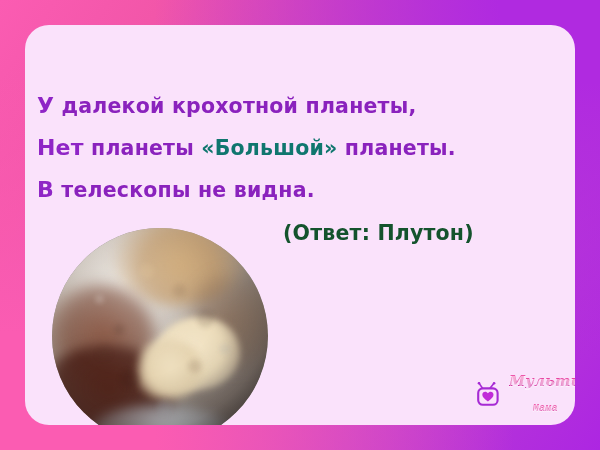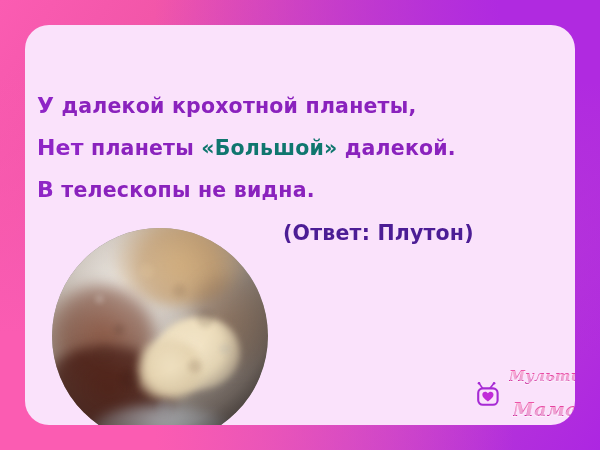--- a/index.html
+++ b/index.html
@@ -60,21 +60,21 @@
     color: #8f25c6;
   }
   .poem-line .stress {
     font-weight: 800;
     color: #0f766e;
   }
   #answer-line {
     position: absolute;
     left: 258px;
     top: 196px;
-    color: #4c1d95;
+    color: #14532d;
     font-family: "DejaVu Sans", sans-serif;
     font-size: 20.5px;
     font-weight: 700;
     letter-spacing: 0.2px;
     white-space: nowrap;
   }
   #answer-line .answer-word {
     font-weight: 800;
   }
 
@@ -207,37 +207,37 @@
     font-style: italic;
     font-weight: 700;
     font-size: 14.5px;
     letter-spacing: .3px;
     background: linear-gradient(180deg, #f25fae 0%, #e3399c 45%, #c5219c 100%);
     -webkit-background-clip: text;
     background-clip: text;
     color: transparent;
     text-shadow: 0 1px 0 rgba(255,255,255,.55);
   }
-  #logo-words .w2 { font-size: 19px; margin-top: 16px; }
+  #logo-words .w2 { font-size: 10px; margin-top: 16px; font-family: Liberation Mono, monospace; }
 </style>
 </head>
 <body>
 
 <div id="stage">
 
   <div id="card">
 
     <div id="poem">
 
       <div class="poem-line">
         <span class="lead">У</span><span> далекой крохотной планеты,</span>
       </div>
 
       <div class="poem-line">
-        <span class="lead">Нет</span><span> планеты </span><span class="stress">«Большой»</span><span> далекой.</span>
+        <span class="lead">Нет</span><span> планеты </span><span class="stress">«Большой»</span><span> планеты.</span>
       </div>
 
 
       <div class="poem-line">
         <span class="lead">В</span><span> телескопы не видна.</span>
       </div>
 
     </div>
 
     <div id="answer-line">

